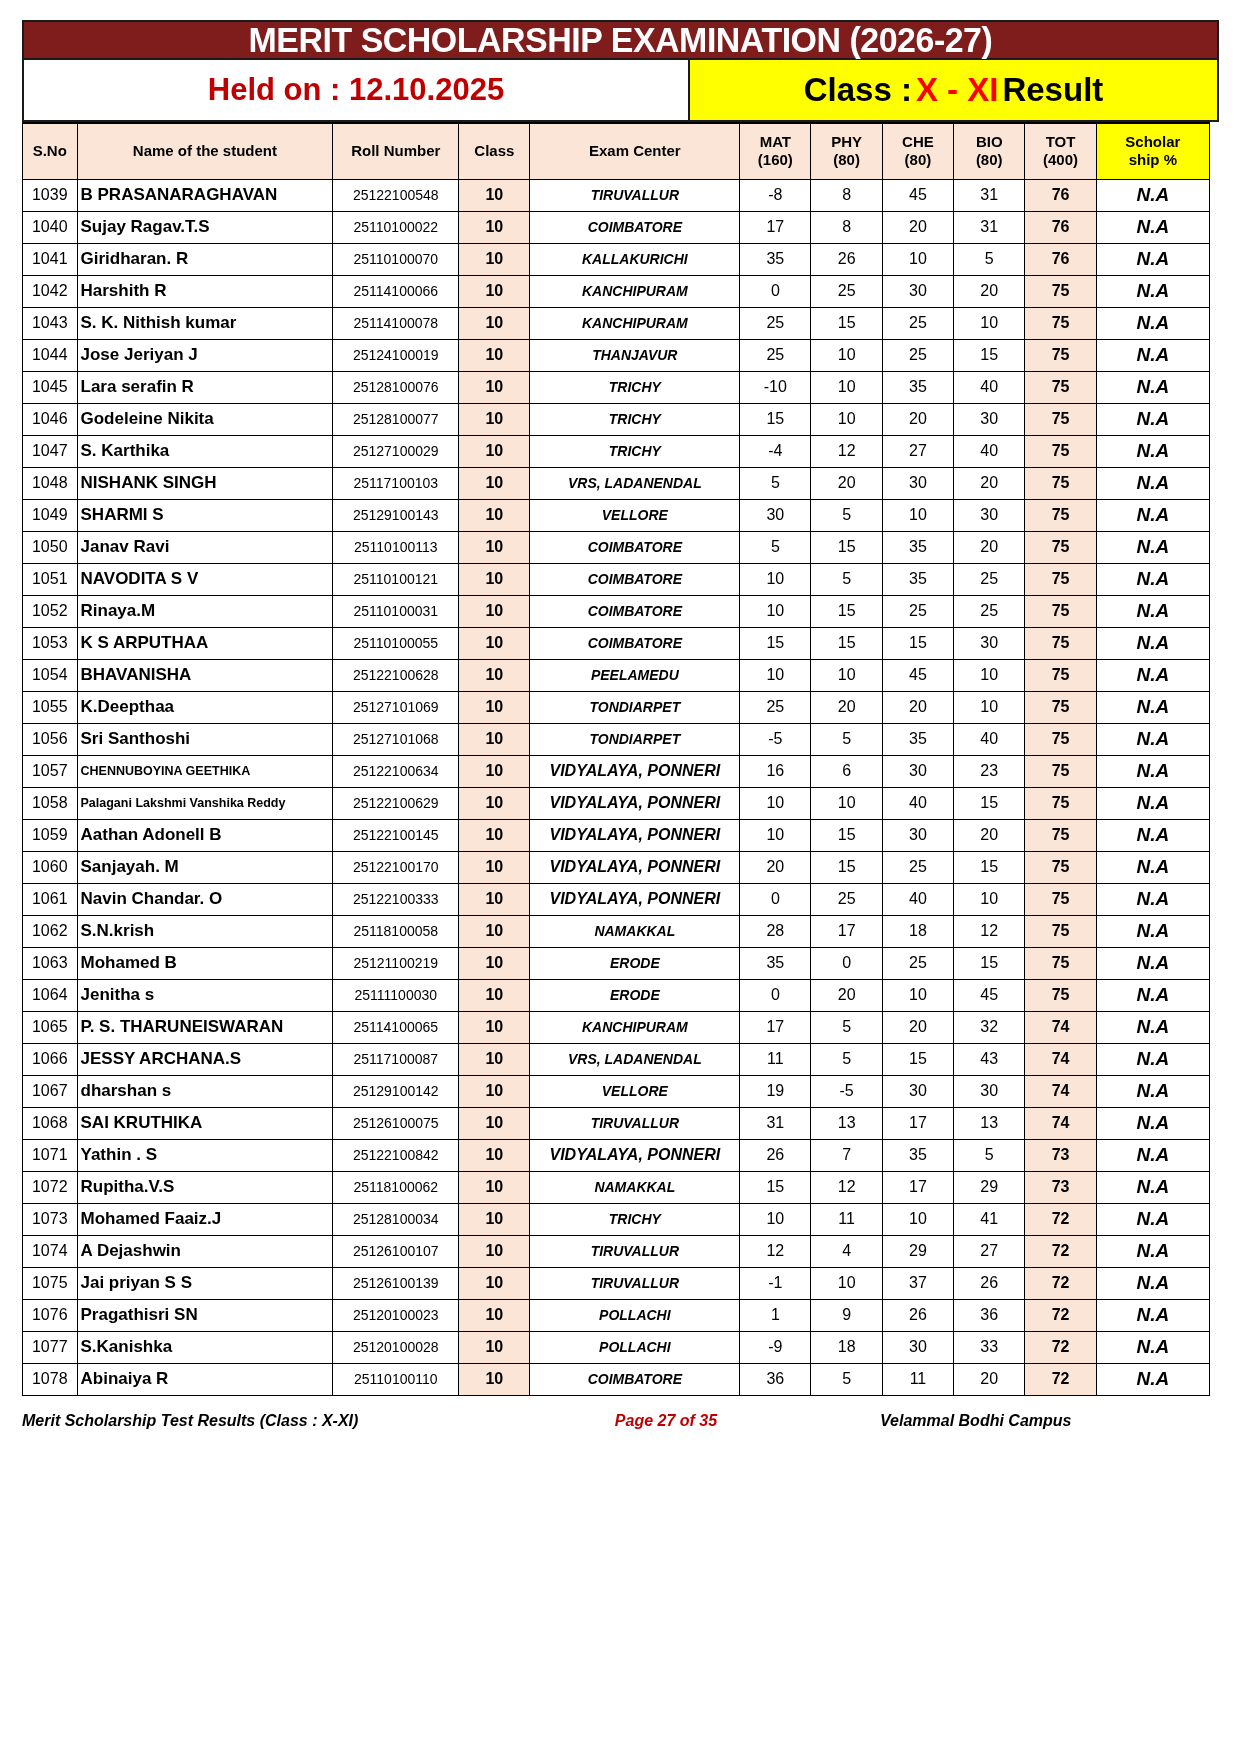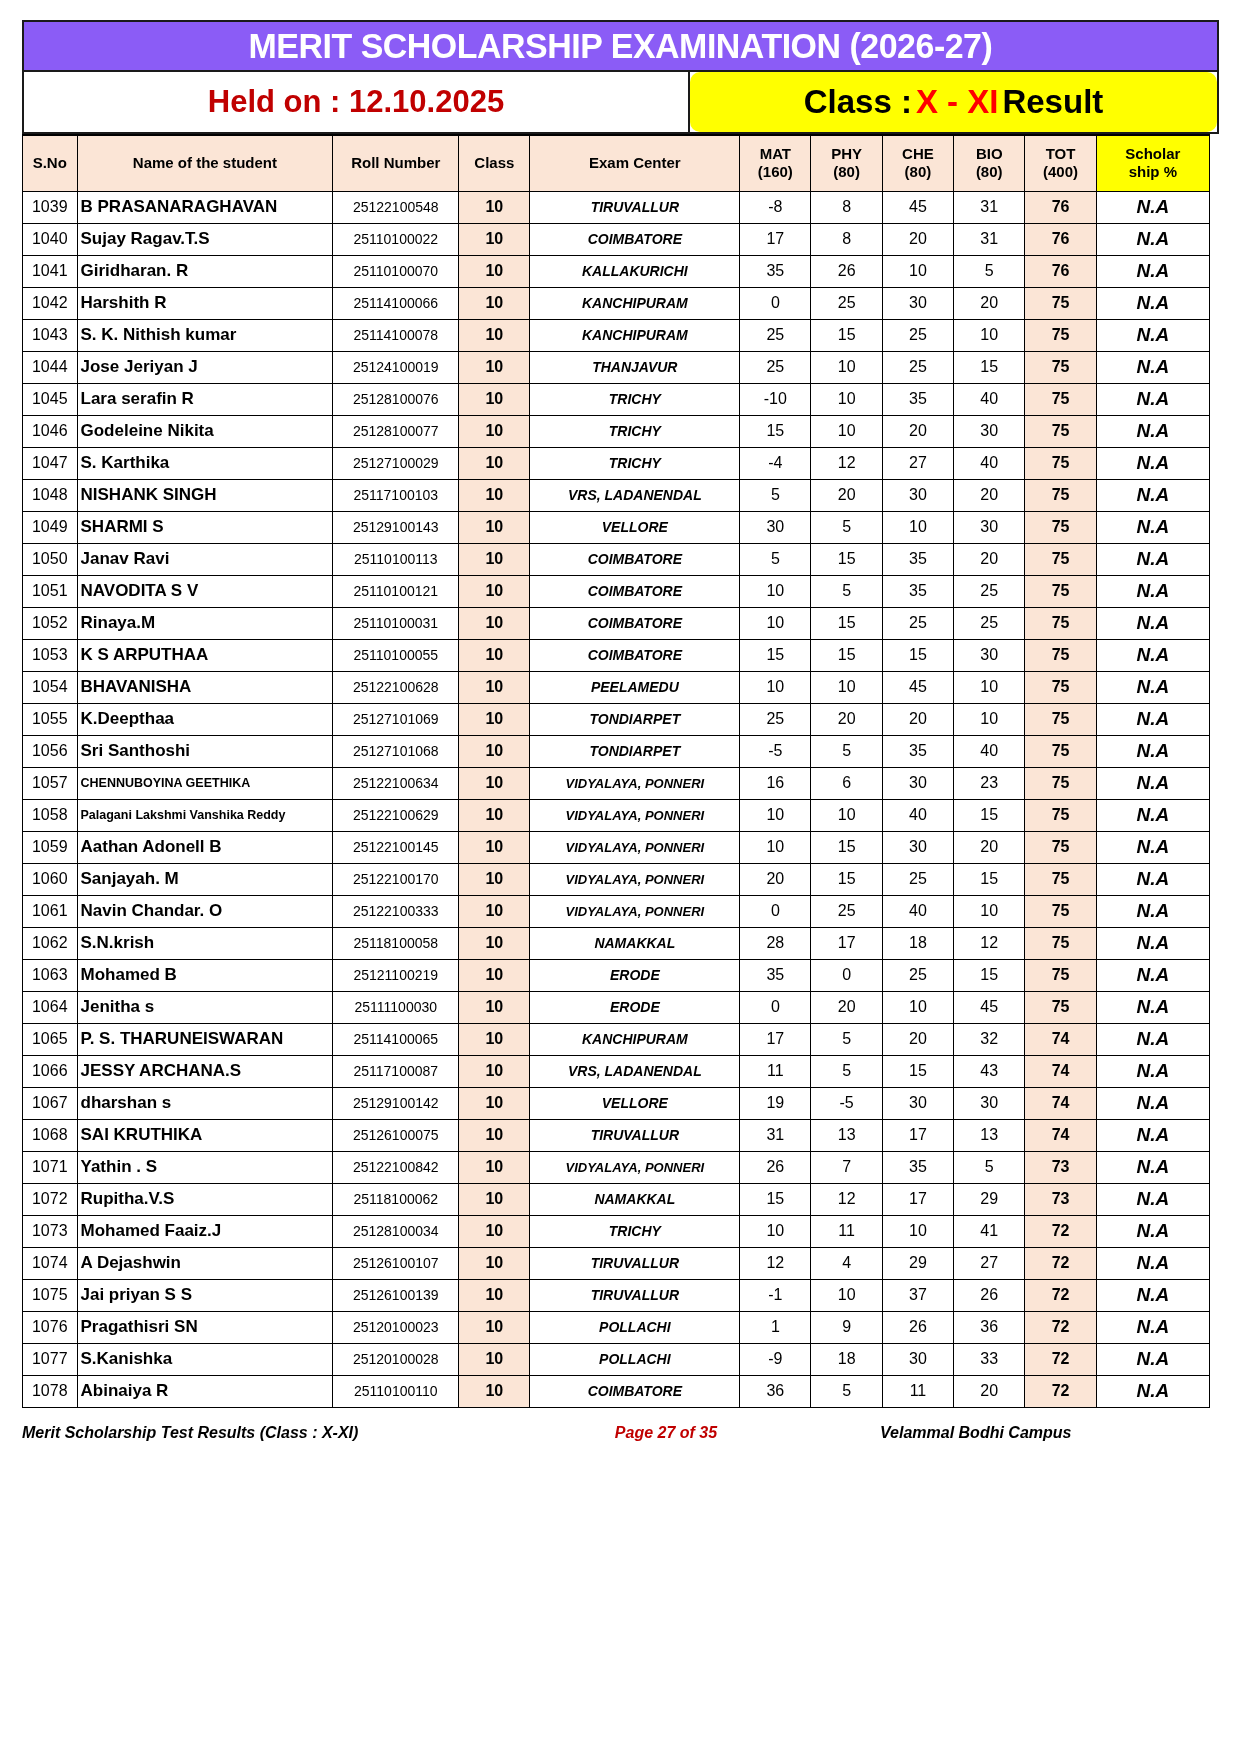--- a/index.html
+++ b/index.html
@@ -16,23 +16,23 @@
   }
   .page {
     width: 1241px;
     height: 1755px;
     padding: 20px 22px 0 22px;
     position: relative;
   }
 
   
   .banner {
-    background: #8b5cf6;
+    background: #7f1d1d;
     border: 2px solid #1a1a1a;
-    height: 52px;
+    height: 40px;
     display: flex;
     align-items: center;
     justify-content: center;
   }
   .banner-text {
     color: #ffffff;
     font-weight: bold;
     font-size: 35px;
     letter-spacing: -0.5px;
     white-space: nowrap;
@@ -60,21 +60,20 @@
     font-weight: bold;
     font-size: 31px;
   }
   .subhead-right {
     flex: 1;
     background: #FFFF00;
     display: flex;
     align-items: center;
     justify-content: center;
     gap: 0px;
-    border-radius: 10px;
   }
   .subhead-right span {
     font-weight: bold;
     font-size: 33px;
     color: #000;
   }
   .subhead-right .red { color: #FF0000; padding: 0 4px; }
 
   
   table.results {
@@ -137,21 +136,21 @@
     font-weight: bold;
     font-size: 16px;
     background: #FBE5D6;
   }
   td.center {
     text-align: center;
     font-weight: bold;
     font-style: italic;
     font-size: 14px;
   }
-  td.center.tiny { font-size: 13px; margin-top: 12px; }
+  td.center.tiny { font-size: 16px; margin-top: 12px; }
   td.mark {
     text-align: center;
     font-size: 16px;
   }
   td.tot {
     text-align: center;
     font-weight: bold;
     font-size: 16px;
     background: #FBE5D6;
   }

